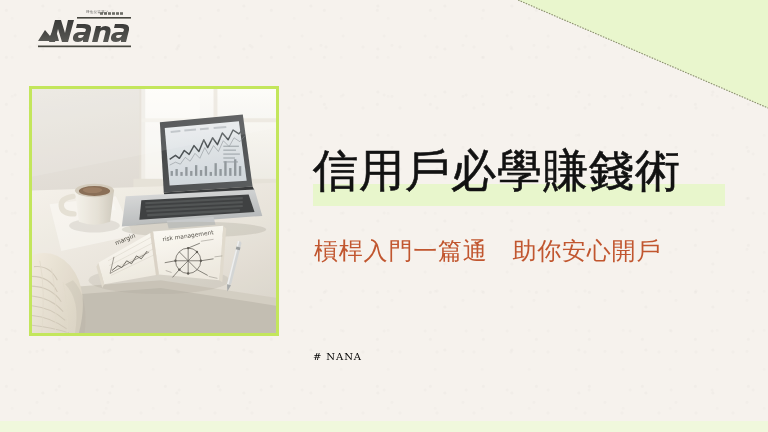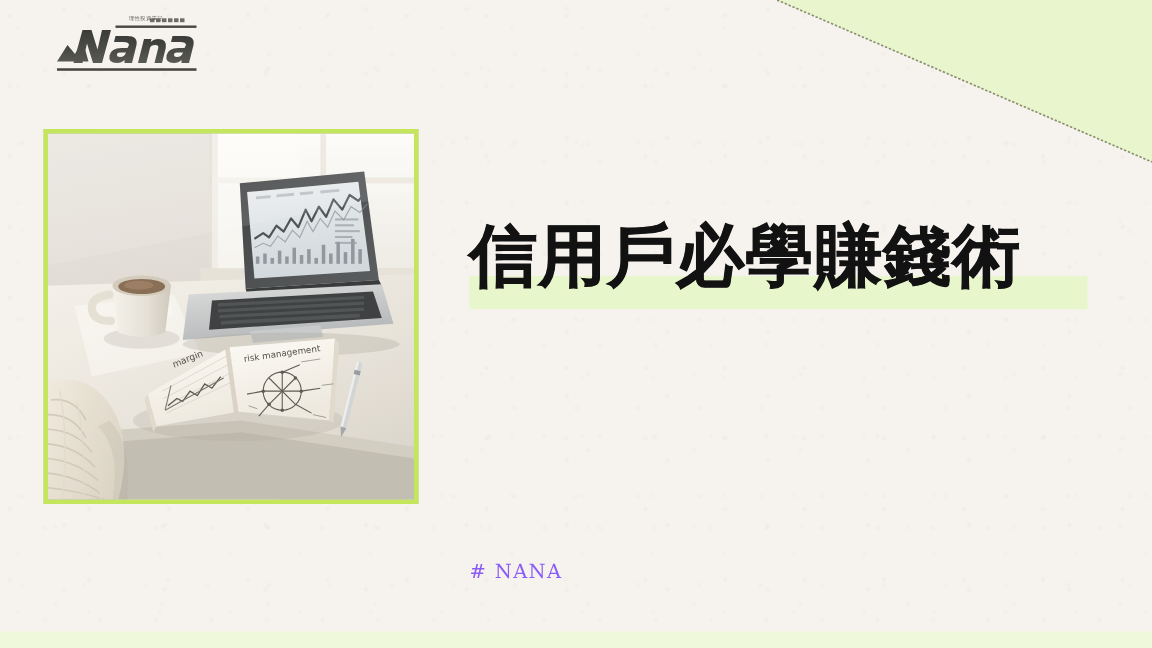--- a/index.html
+++ b/index.html
@@ -97,21 +97,21 @@
     left:0; bottom:0;
     width:412px; height:22px;
     background:#e8f6cc;
   }
   .headline{
     position:absolute;
     left:0; top:0;
     font-family:"DejaVu Sans", sans-serif;
     font-size:45px;
     line-height:58px;
-    font-weight:bold;
+    font-weight:normal;
     letter-spacing:1px;
     color:#121212;
     white-space:nowrap;
     -webkit-text-stroke:.6px #121212;
   }
 
   .subhead{
     position:absolute;
     left:314px; top:236px;
     font-family:"DejaVu Serif", serif;
@@ -121,26 +121,25 @@
     color:#c1562f;
     white-space:nowrap;
   }
 
   .footer{
     position:absolute;
     left:313px; top:346px;
   }
   .footer-tag{
     font-family:"DejaVu Serif", serif;
-    font-size:13px;
+    font-size:10px;
     line-height:22px;
     letter-spacing:.9px;
-    color:#8b5cf6;
+    color:#000000;
     white-space:nowrap;
-    margin-top:25px;
   }
   .footer-sub{
     font-family:"DejaVu Serif", serif;
     font-size:13px;
     line-height:24px;
     letter-spacing:.4px;
     color:#6b6b69;
     white-space:nowrap;
   }
 </style>
@@ -407,19 +406,20 @@
         <path d="M0 0 L250 0 L250 40 L0 90 Z" fill="#ffffff" opacity=".12"></path>
       </svg>
     </div>
   </div>
 
   <div class="headline-wrap">
     <div class="headline-hl"></div>
     <div class="headline">信用戶必學賺錢術</div>
   </div>
 
+  <div class="subhead">槓桿入門一篇通　助你安心開戶</div>
 
   <div class="footer">
     <div class="footer-tag"># NANA</div>
   </div>
 
   <div class="bottom-strip"></div>
 </div>
 
 </body></html>

